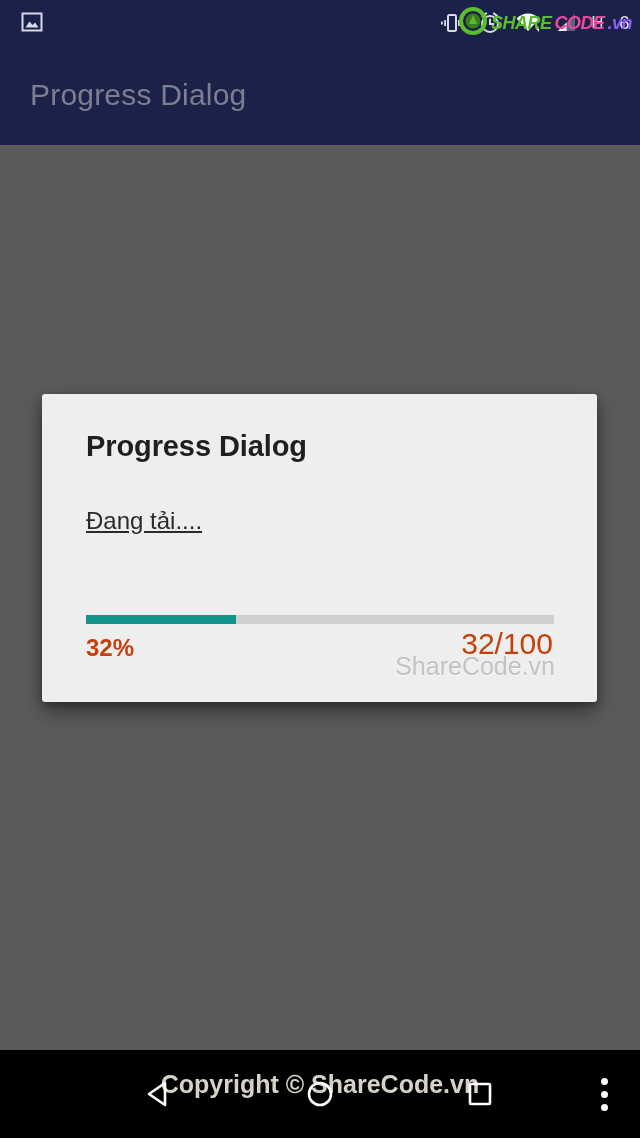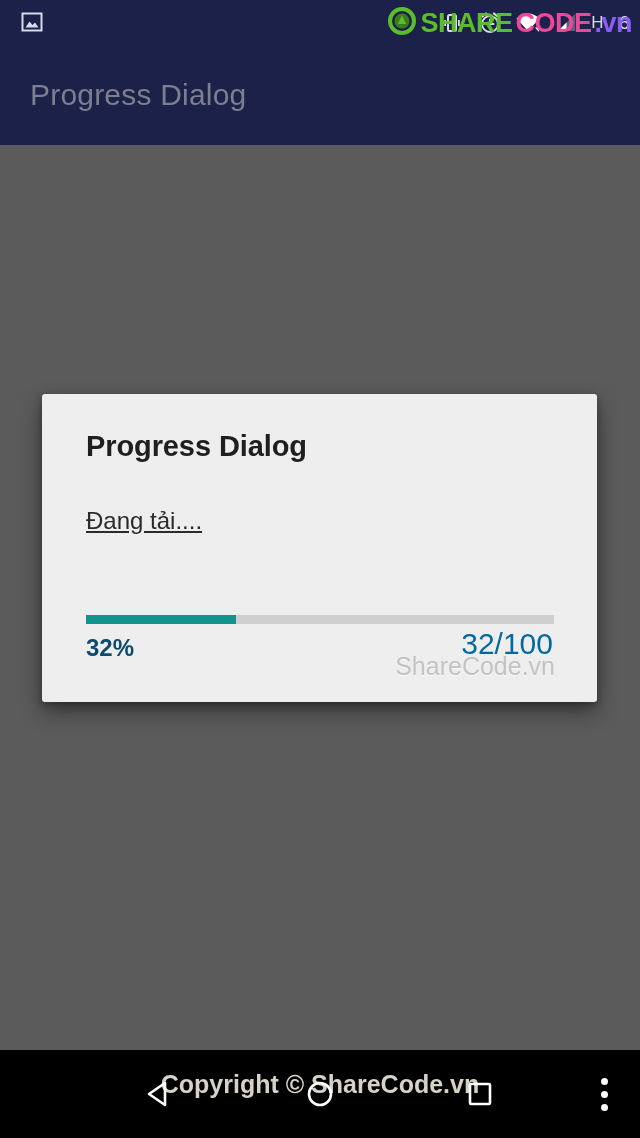--- a/index.html
+++ b/index.html
@@ -116,29 +116,29 @@
   #progress-fill {
     position: absolute;
     left: 0; top: 0;
     height: 9px;
     width: 32%;
     background: #12938c;
   }
   #progress-percent {
     position: absolute;
     left: 44px; top: 240px;
-    color: #0c4a6e;
+    color: #c2410c;
     font-size: 24px;
     font-weight: bold;
     font-family: "Liberation Sans", sans-serif;
   }
   #progress-count {
     position: absolute;
     right: 44px; top: 233px;
-    color: #0369a1;
+    color: #c2410c;
     font-size: 30px;
     font-family: "Liberation Sans", sans-serif;
     margin-left: 24px;
   }
   #dialog-watermark {
     position: absolute;
     right: 42px; top: 258px;
     color: rgba(130,130,130,0.45);
     font-size: 25px;
     font-family: "Liberation Sans", sans-serif;
@@ -192,24 +192,25 @@
   #brand-watermark {
     position: absolute;
     right: 8px; top: 6px;
     height: 34px;
     display: flex;
     align-items: center;
     gap: 3px;
     pointer-events: none;
   }
   .brand-text {
-    font-size: 27px;
+    font-size: 18px;
     font-weight: bold;
     font-family: "Liberation Sans", sans-serif;
     letter-spacing: -0.5px;
+    font-style: italic;
   }
   .brand-share { color: #5bbd2a; }
   .brand-code { color: #ec4899; text-align: center; }
   .brand-vn { color: #8b5cf6; }
 </style>
 </head>
 <body>
 
 <div id="screen">
 

